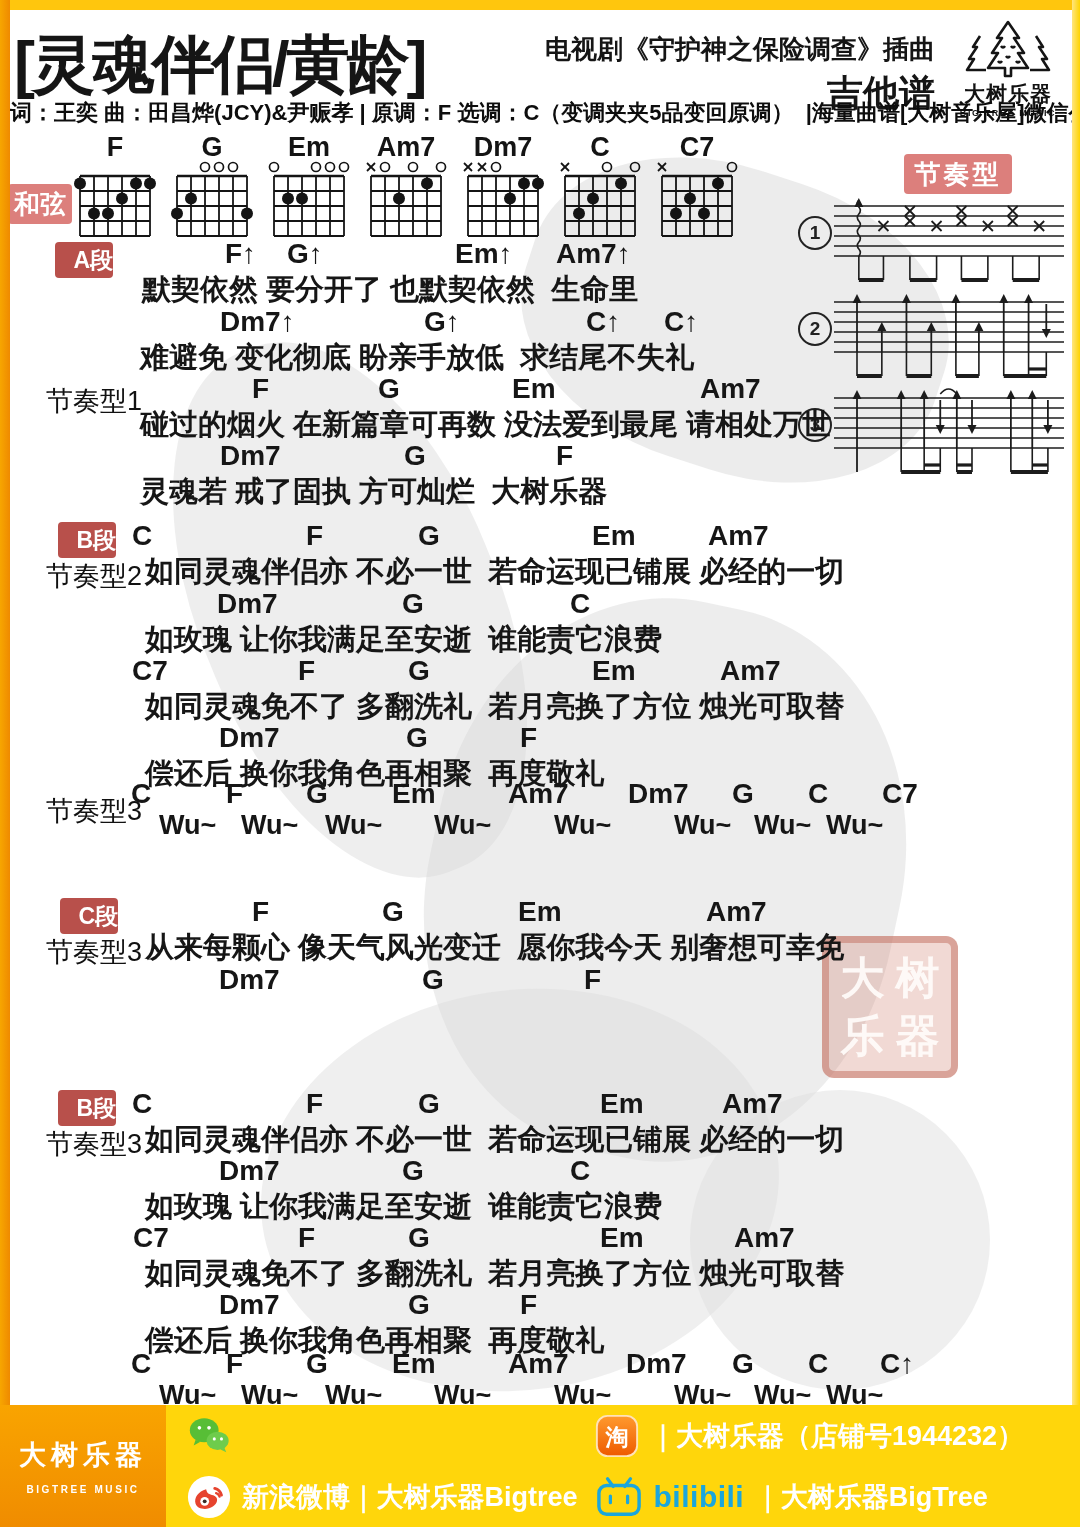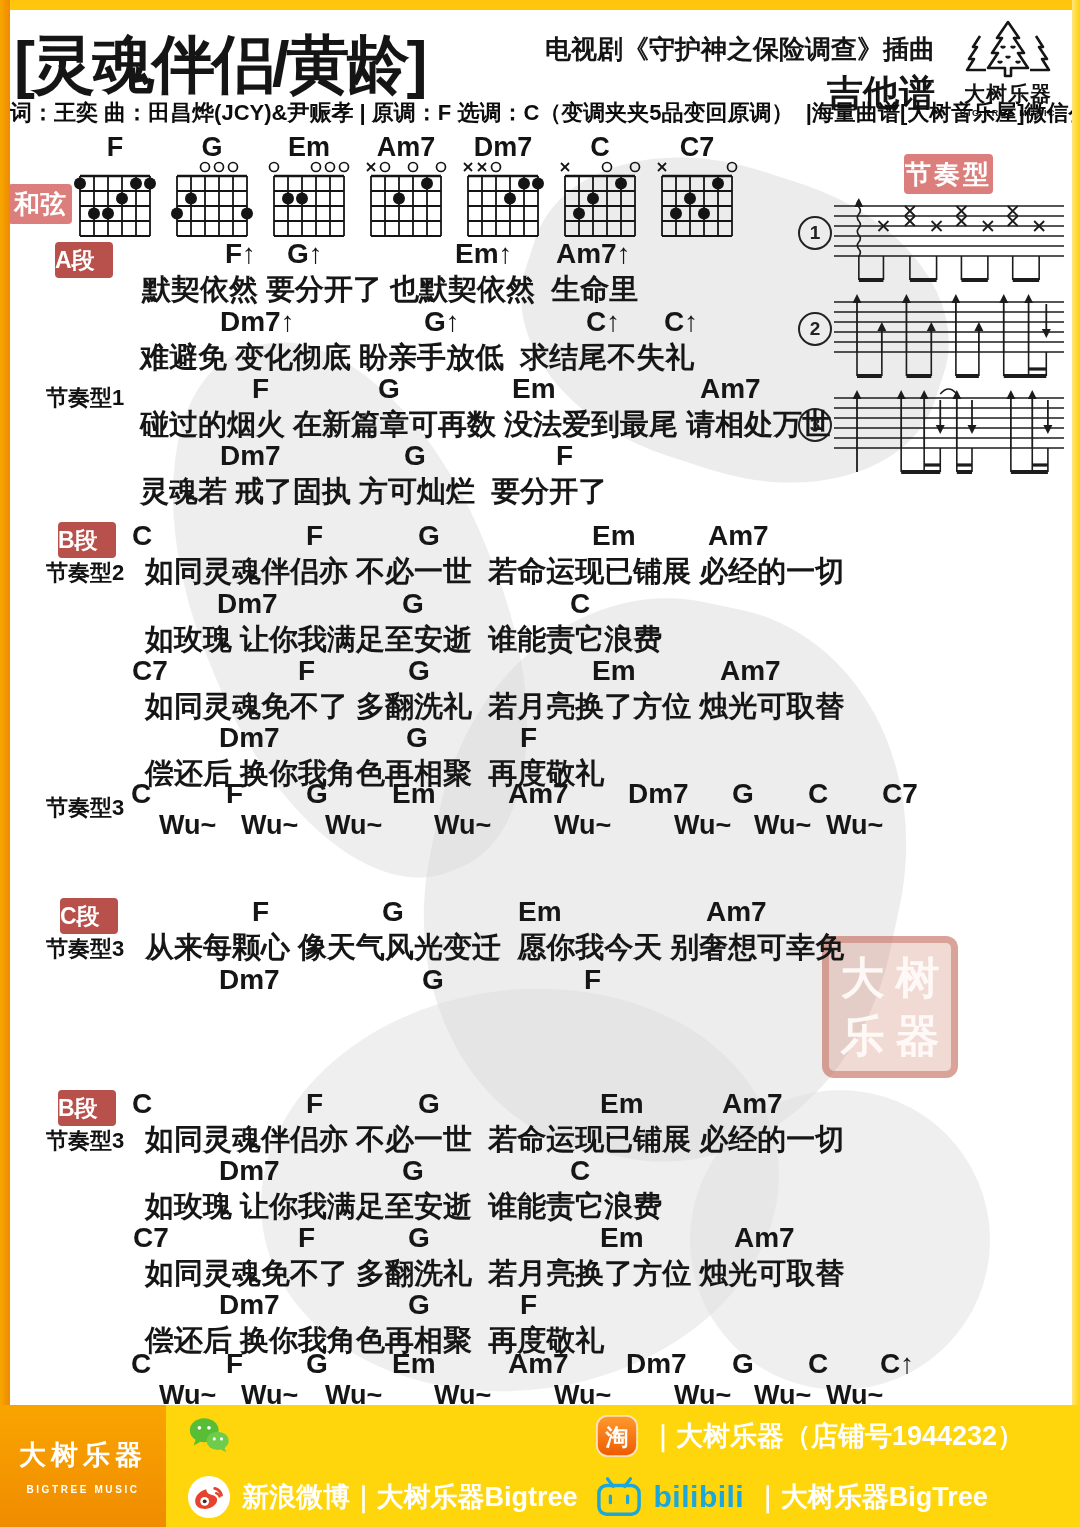--- a/index.html
+++ b/index.html
@@ -21,35 +21,35 @@
   .typelabel{font-size:36px;font-weight:900;color:#151515;margin-top:2px;text-align:right;}
   .credits{position:absolute;left:10px;top:98px;font-size:22px;font-weight:600;color:#0d0d0d;z-index:3;white-space:pre;}
   .logo{position:absolute;left:948px;top:20px;width:120px;text-align:center;z-index:3;}
   .logo-name{font-size:21px;font-weight:900;color:#111;letter-spacing:1px;margin-top:-2px;}
   .logo-sub{font-size:9px;font-weight:700;color:#111;letter-spacing:1.6px;}
 
   
   .badge{position:absolute;z-index:3;color:#fff;font-weight:800;text-align:center;border-radius:4px;}
   .badge.salmon{background:#DC7F7C;}
   .chords-badge{left:8px;top:184px;width:64px;height:40px;font-size:26px;line-height:40px;}
-  .rhythm-badge{left:904px;top:154px;width:89px;height:40px;font-size:26px;line-height:40px;letter-spacing:3px;}
+  .rhythm-badge{left:904px;top:154px;width:108px;height:40px;font-size:26px;line-height:40px;letter-spacing:3px;}
 
   .chord-row{position:absolute;left:68px;top:136px;display:flex;gap:3px;z-index:3;}
 
   .patterns-layer{position:absolute;left:0;top:0;width:100%;height:100%;z-index:3;pointer-events:none;}
   .pat-num{position:absolute;width:30px;height:30px;border:2.5px solid #222;border-radius:50%;
            font-size:19px;font-weight:800;color:#222;text-align:center;line-height:30px;background:transparent;}
 
   .song-layer{position:absolute;left:0;top:0;width:100%;height:100%;z-index:3;}
   .chord{position:absolute;font-size:28px;font-weight:700;color:#161616;white-space:pre;}
   .lyric{position:absolute;font-size:29px;font-weight:600;color:#161616;white-space:pre;}
   .wu{position:absolute;font-size:27px;font-weight:600;color:#161616;}
-  .sec-badge{position:absolute;width:58px;height:36px;font-size:23px;line-height:36px;text-align:left;
+  .sec-badge{position:absolute;width:58px;height:36px;font-size:23px;line-height:36px;text-align:right;
              background:#B8504B;color:#fff;font-weight:800;border-radius:4px;}
-  .rhythm-type{position:absolute;font-size:22px;font-weight:700;color:#111;}
+  .rhythm-type{position:absolute;font-size:27px;font-weight:400;color:#111;}
 
   
   .wm{position:absolute;z-index:0;}
   .wm1{left:520px;top:170px;width:430px;height:300px;background:#dadada;opacity:.5;border-radius:45%;transform:rotate(18deg);}
   .wm2{left:200px;top:330px;width:300px;height:560px;background:#d9d9d9;opacity:.45;border-radius:48%;transform:rotate(-22deg);}
   .wm3{left:430px;top:600px;width:470px;height:560px;background:#d6d6d6;opacity:.45;border-radius:46%;transform:rotate(12deg);}
   .wm4{left:260px;top:990px;width:520px;height:400px;background:#dcdcdc;opacity:.45;border-radius:50%;transform:rotate(-8deg);}
   .wm5{left:690px;top:1090px;width:300px;height:300px;background:#e0e0e0;opacity:.5;border-radius:50%;}
 
   .seal{position:absolute;left:822px;top:936px;width:136px;height:142px;z-index:1;
@@ -403,21 +403,21 @@
       <span class="chord" style="left: 664px; top: 306px;">C↑</span>
       <span class="lyric" style="left: 140px; top: 338px;">难避免 变化彻底 盼亲手放低  求结尾不失礼</span>
       <span class="chord" style="left: 252px; top: 373px;">F</span>
       <span class="chord" style="left: 378px; top: 373px;">G</span>
       <span class="chord" style="left: 512px; top: 373px;">Em</span>
       <span class="chord" style="left: 700px; top: 373px;">Am7</span>
       <span class="lyric" style="left: 140px; top: 405px;">碰过的烟火 在新篇章可再数 没法爱到最尾 请相处万世</span>
       <span class="chord" style="left: 220px; top: 440px;">Dm7</span>
       <span class="chord" style="left: 404px; top: 440px;">G</span>
       <span class="chord" style="left: 556px; top: 440px;">F</span>
-      <span class="lyric" style="left: 140px; top: 472px;">灵魂若 戒了固执 方可灿烂  要分开了</span>
+      <span class="lyric" style="left: 140px; top: 472px;">灵魂若 戒了固执 方可灿烂  大树乐器</span>
       <div class="sec-badge" style="left: 58px; top: 522px;">B段</div>
       <div class="rhythm-type" style="left: 46px; top: 558px;">节奏型2</div>
       <span class="chord" style="left: 132px; top: 520px;">C</span>
       <span class="chord" style="left: 306px; top: 520px;">F</span>
       <span class="chord" style="left: 418px; top: 520px;">G</span>
       <span class="chord" style="left: 592px; top: 520px;">Em</span>
       <span class="chord" style="left: 708px; top: 520px;">Am7</span>
       <span class="lyric" style="left: 145px; top: 552px;">如同灵魂伴侣亦 不必一世  若命运现已铺展 必经的一切</span>
       <span class="chord" style="left: 217px; top: 588px;">Dm7</span>
       <span class="chord" style="left: 402px; top: 588px;">G</span>

